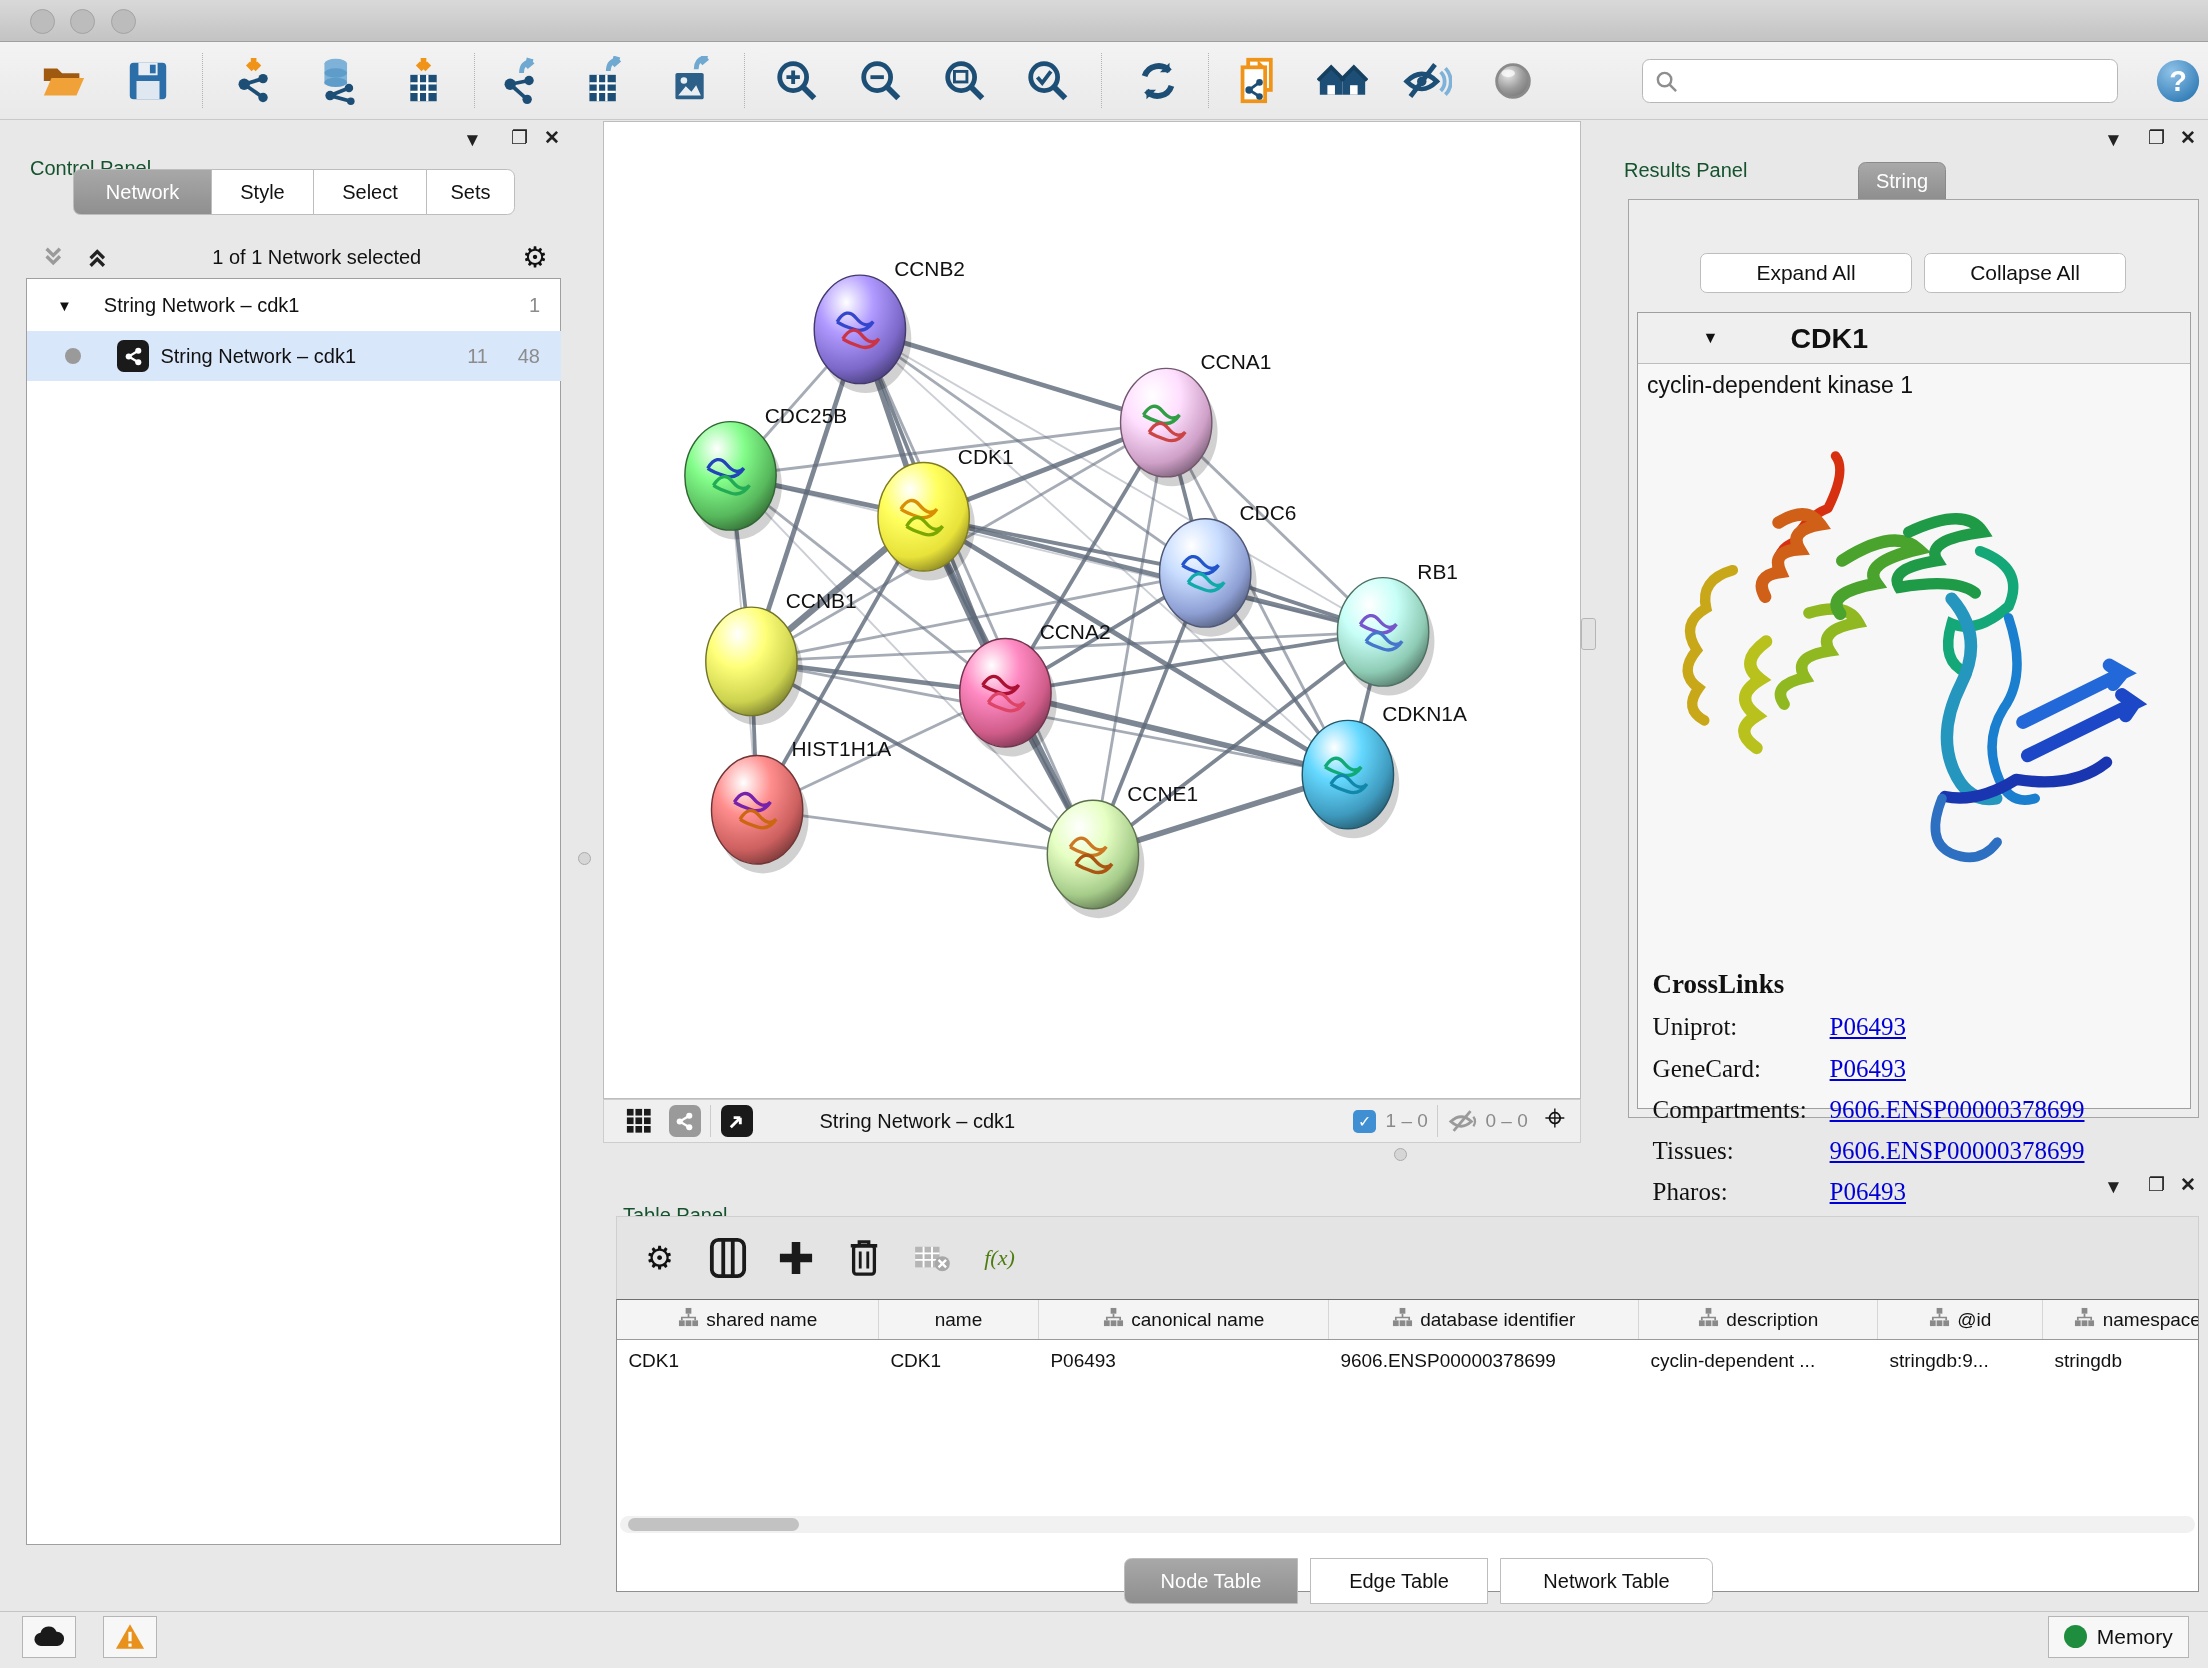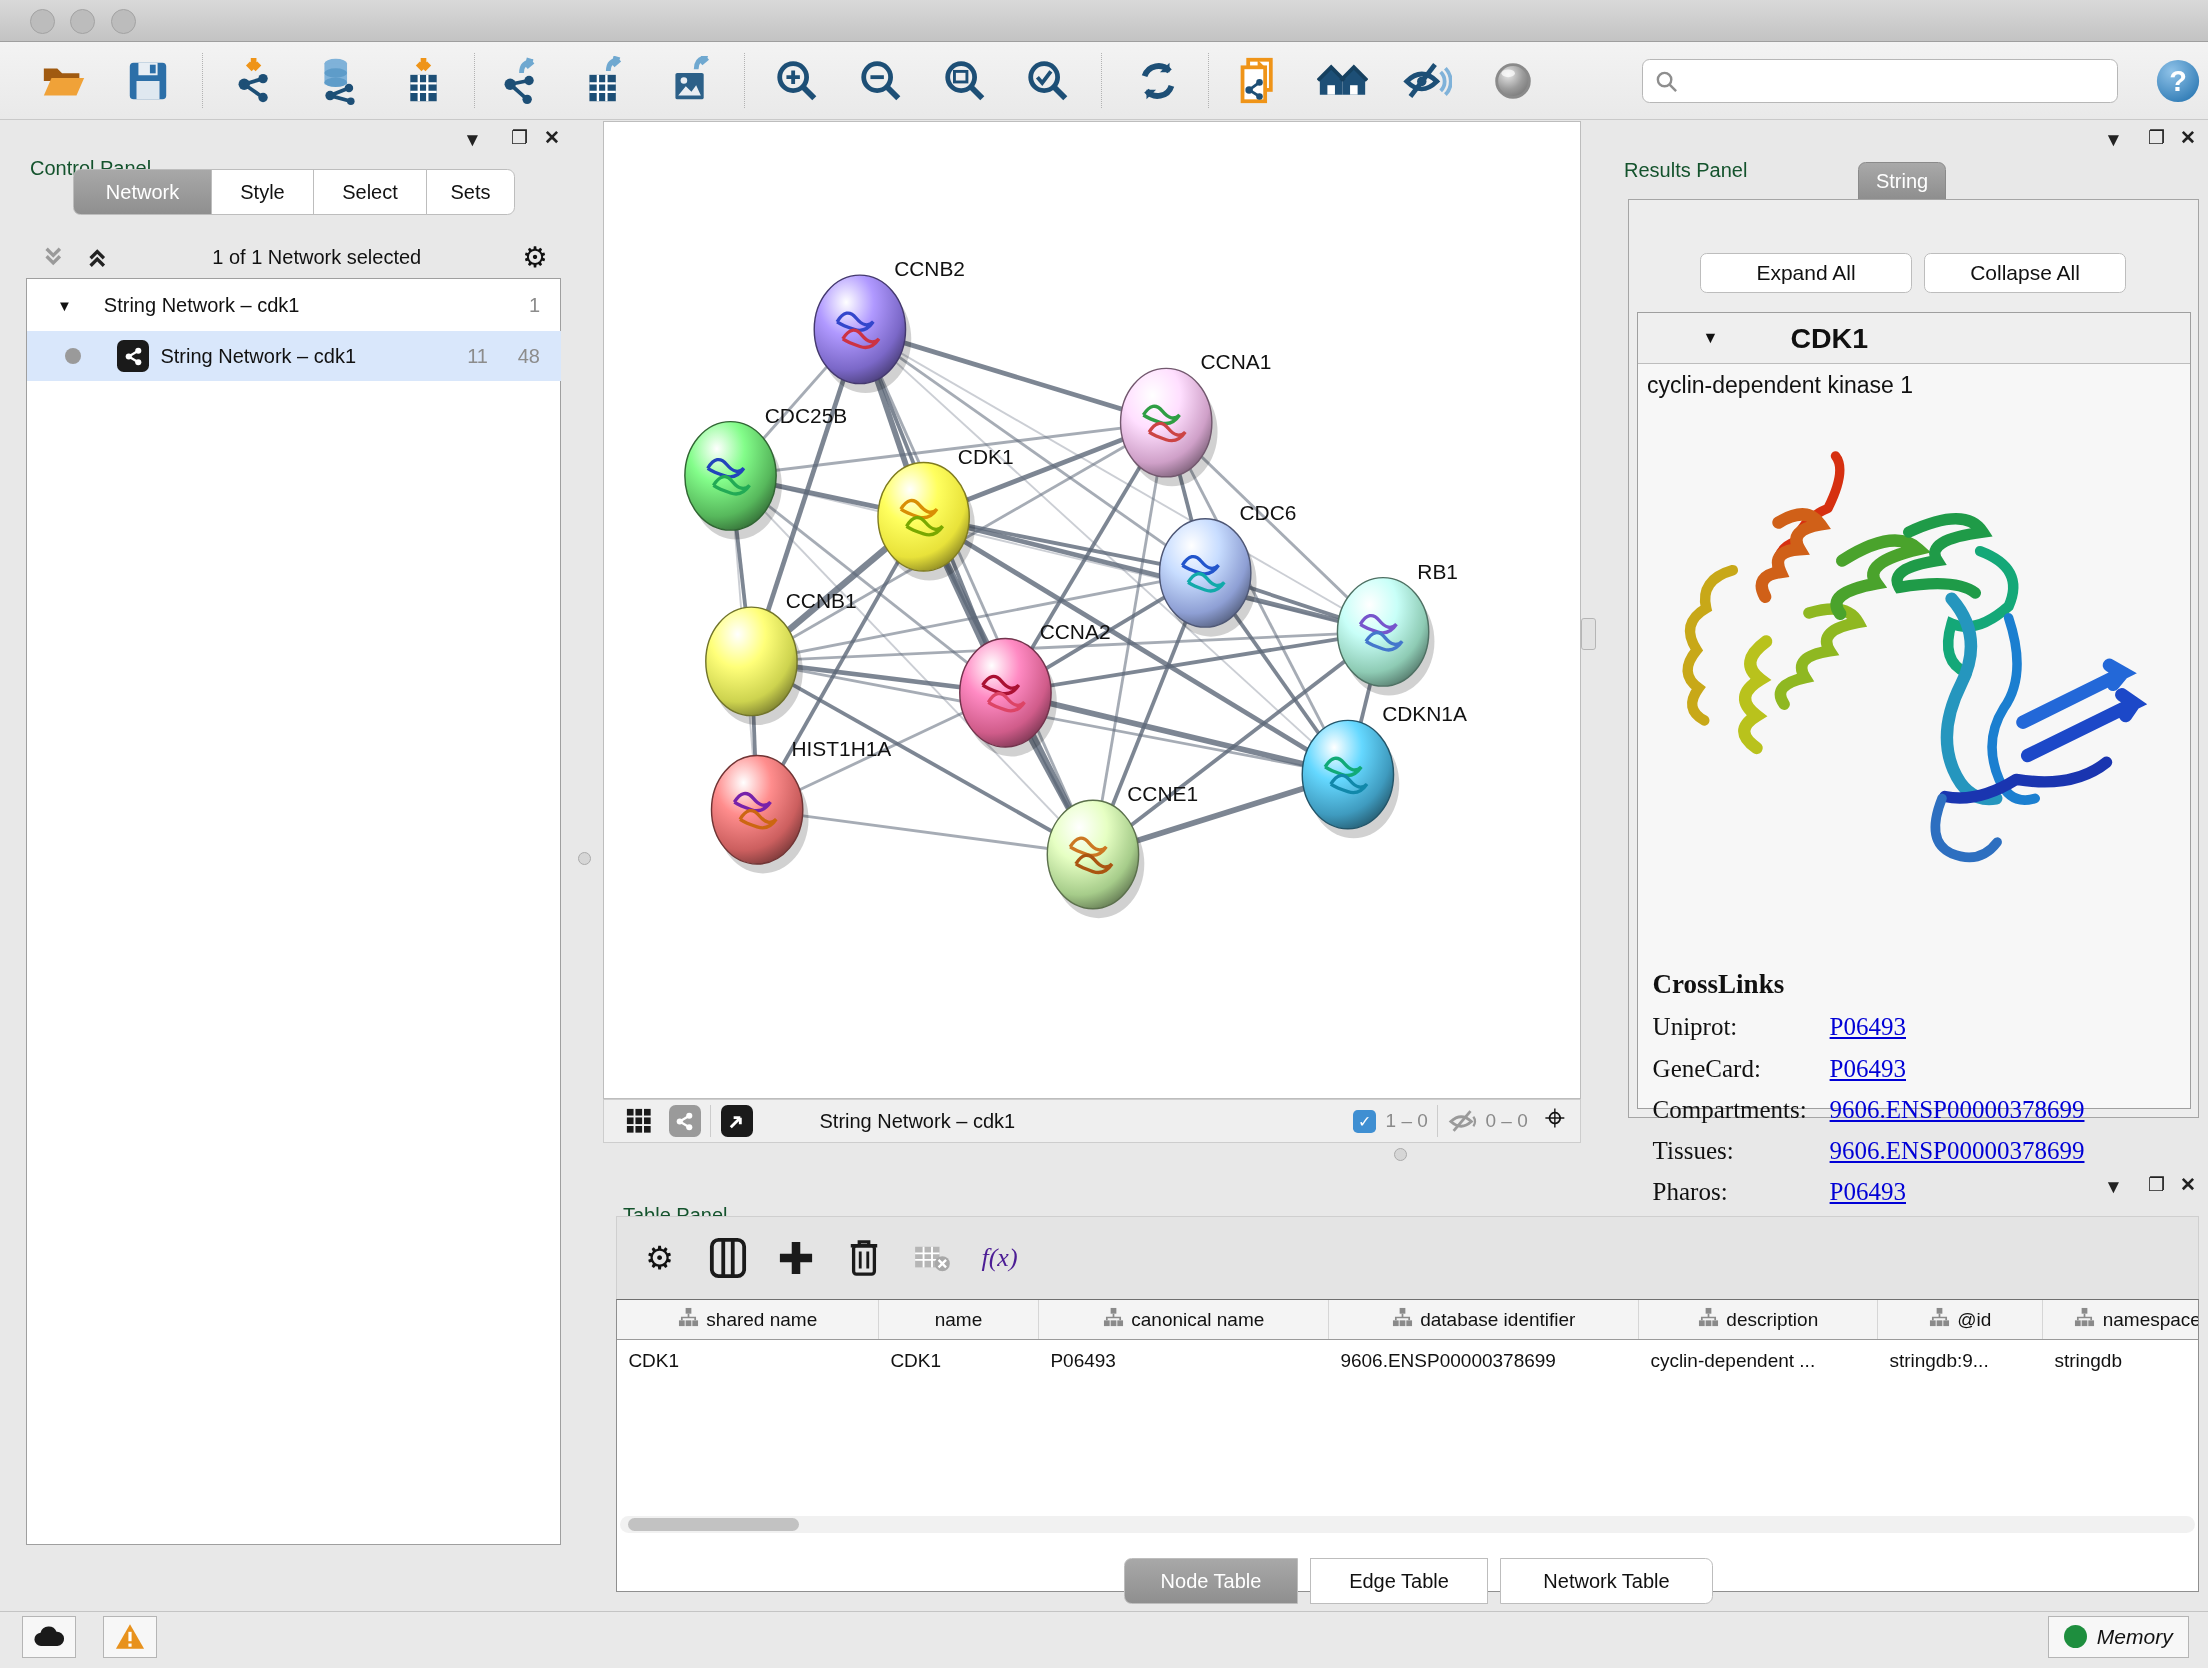--- a/index.html
+++ b/index.html
@@ -73,36 +73,36 @@
   #crosslinks .cl-title { font-size:27px; font-weight:bold;margin-top:32px; }
   .cl-row { display:flex; margin-top:13.3px; font-size:25px; }
   .cl-label { width:177px; }
   .cl-link { color:#0000d6; text-decoration:underline; }
 
   
   #tp-title { left:623px; top:1173px; }
   #tp-toolbar { left:616px; top:1216px; width:1583px; height:84px; background:#e4e4e4;
     border:1px solid #cfcfcf; display:flex; align-items:center; }
   .tpbtn { width:51px; height:51px; margin-left:17px; display:flex; align-items:center; justify-content:center; }
-  #fx { font-family:"Liberation Serif", serif; font-style:italic; font-size:26px; color:#4c1d95; }
+  #fx { font-family:"Liberation Serif", serif; font-style:italic; font-size:22px; color:#4d7c0f; }
   #tp-table { left:616px; top:1299px; width:1583px; height:293px; background:#fff;
     border:1px solid #8f8f8f; border-top:1.9px solid #6f6f6f; overflow:hidden; }
   #tp-headrow { display:flex; height:40px; background:#f4f4f4; border-bottom:1.9px solid #9a9a9a; }
   .th { display:flex; align-items:center; justify-content:center; gap:7.6px; font-size:19px;
     border-right:1px solid #d6d6d6; overflow:hidden; white-space:nowrap; flex:none; }
   #tp-datarow { display:flex; height:42px; }
   .td { padding-left:11.4px; display:flex; align-items:center; font-size:19px;
     overflow:hidden; white-space:nowrap; flex:none; }
   #tp-hscroll { left:620px; top:1516px; width:1575px; height:17px; background:#f1f1f1; border-radius:8.6px; }
   #tp-hthumb { left:7.6px; top:1.9px; width:171px; height:13.3px; background:#c2c2c2; border-radius:6.7px; }
   #tp-tabs { left:1125px; top:1558px;gap:13px; }
 
   
   #statusbar { left:0; top:1611px; width:2208px; height:57px; background:#e9e9e9;
-    border-top:1px solid #c4c4c4;font-style:italic; }
+    border-top:1px solid #c4c4c4; }
   .sbtn { top:3.8px; height:42px; background:#f7f7f7; border:1.9px solid #b5b5b5;
     display:flex; align-items:center; justify-content:center; }
   #memory-btn { left:2048px; width:141px; gap:9.5px; font-size:21px; }
   .greendot { width:23px; height:23px; border-radius:50%; background:#1e8e3e; }
 
   .grip { width:13.3px; height:13.3px; border-radius:50%; background:#d6d6d6; border:1px solid #ababab; }
 </style>
 </head>
 <body>
 

